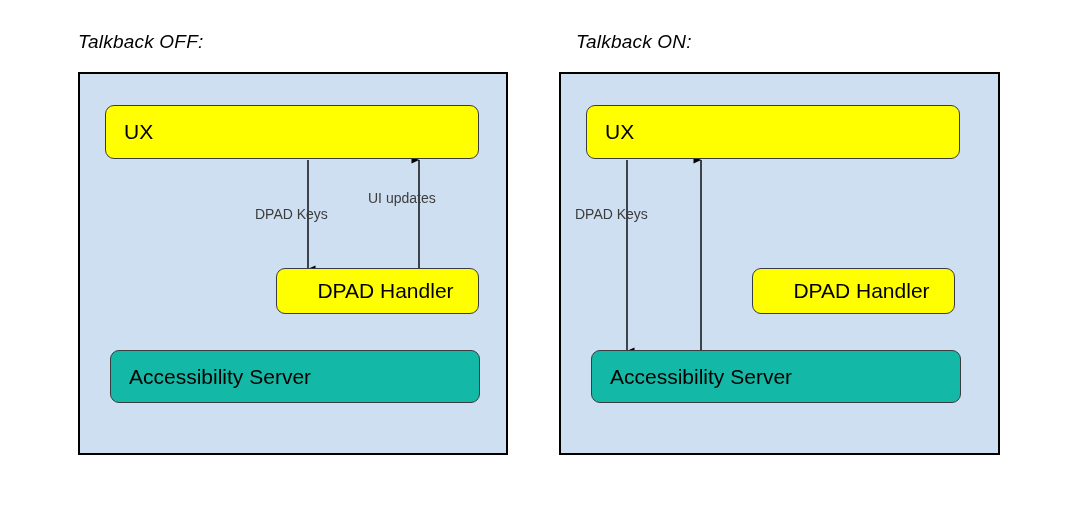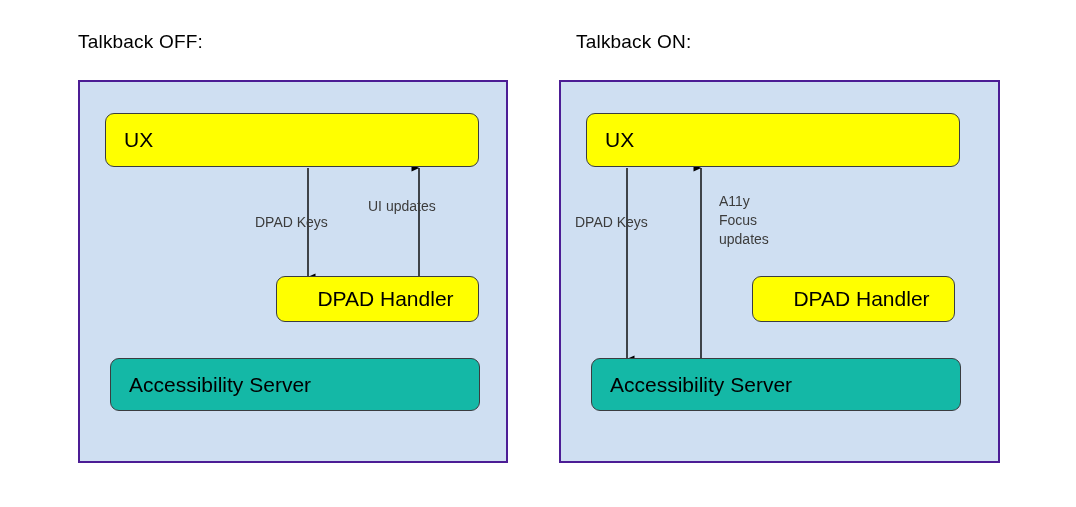--- a/index.html
+++ b/index.html
@@ -14,28 +14,28 @@
     font-family: "Liberation Sans", sans-serif;
     overflow: hidden;
   }
 
   .panel-title {
     position: absolute;
     font-size: 19px;
     color: #000000;
     white-space: nowrap;
     letter-spacing: 0.2px;
+    font-style: italic;
   }
 
   .panel {
     position: absolute;
     background: #cfdff2;
-    border: 2px solid #4c1d95;
+    border: 2px solid #000000;
     box-sizing: border-box;
-    margin-top: 8px;
   }
 
   .node {
     position: absolute;
     box-sizing: border-box;
     border: 1.5px solid #3a3d40;
     border-radius: 9px;
     display: flex;
     align-items: center;
     font-size: 21px;
@@ -124,23 +124,20 @@
 
     <line x1="140" y1="277" x2="140" y2="86" stroke="#000000" stroke-width="1.4" marker-end="url(#arrow-up-r)"></line>
     </svg>
 
   <div class="node yellow" style="left:25px; top:31px; width:374px; height:54px;">
     <span class="node-label">UX</span>
   </div>
 
   <div class="edge-label" style="left:14px; top:131px;">DPAD Keys</div>
 
-  <div class="edge-label" style="left:158px; top:110px;">A11y
-Focus
-updates</div>
 
   <div class="node yellow center" style="left:191px; top:194px; width:203px; height:46px;">
     <span class="node-label">DPAD Handler</span>
   </div>
 
   <div class="node green" style="left:30px; top:276px; width:370px; height:53px;">
     <span class="node-label">Accessibility Server</span>
   </div>
 </div>
 

